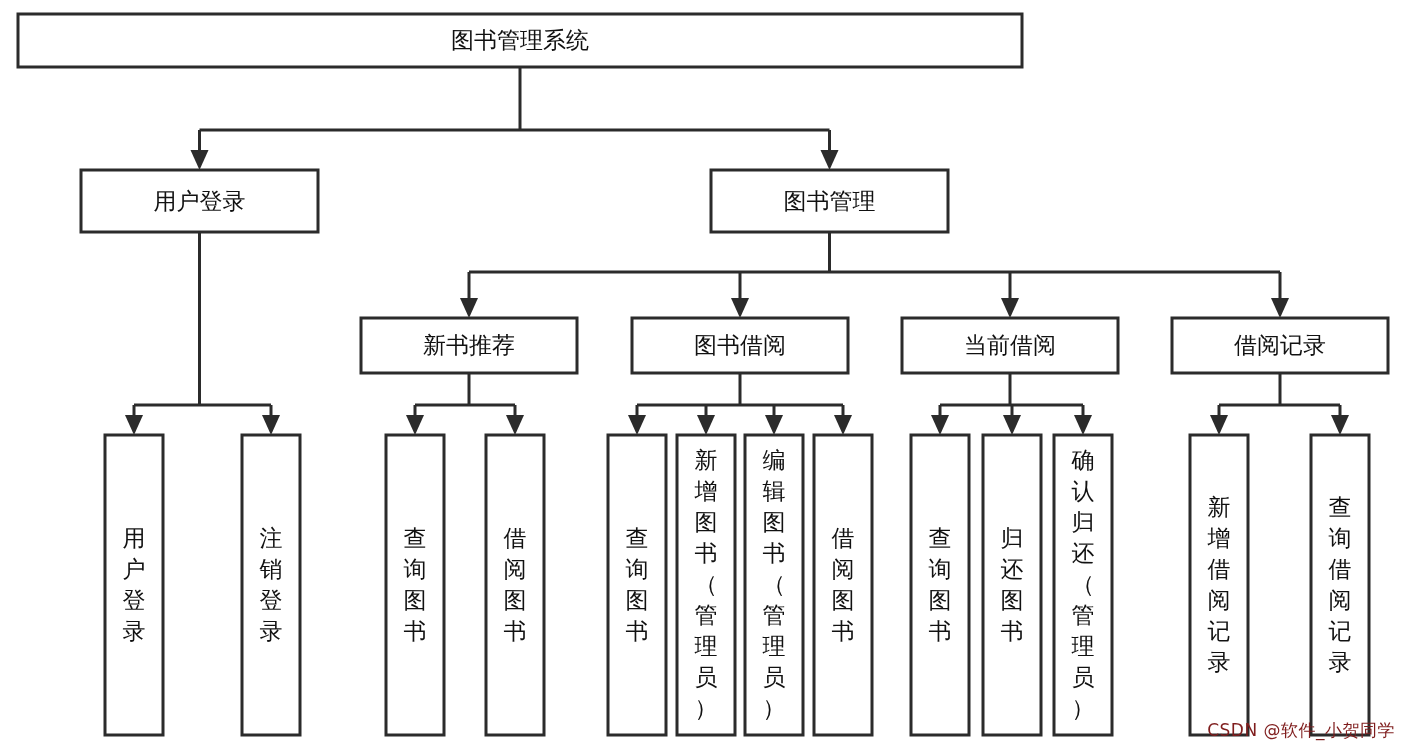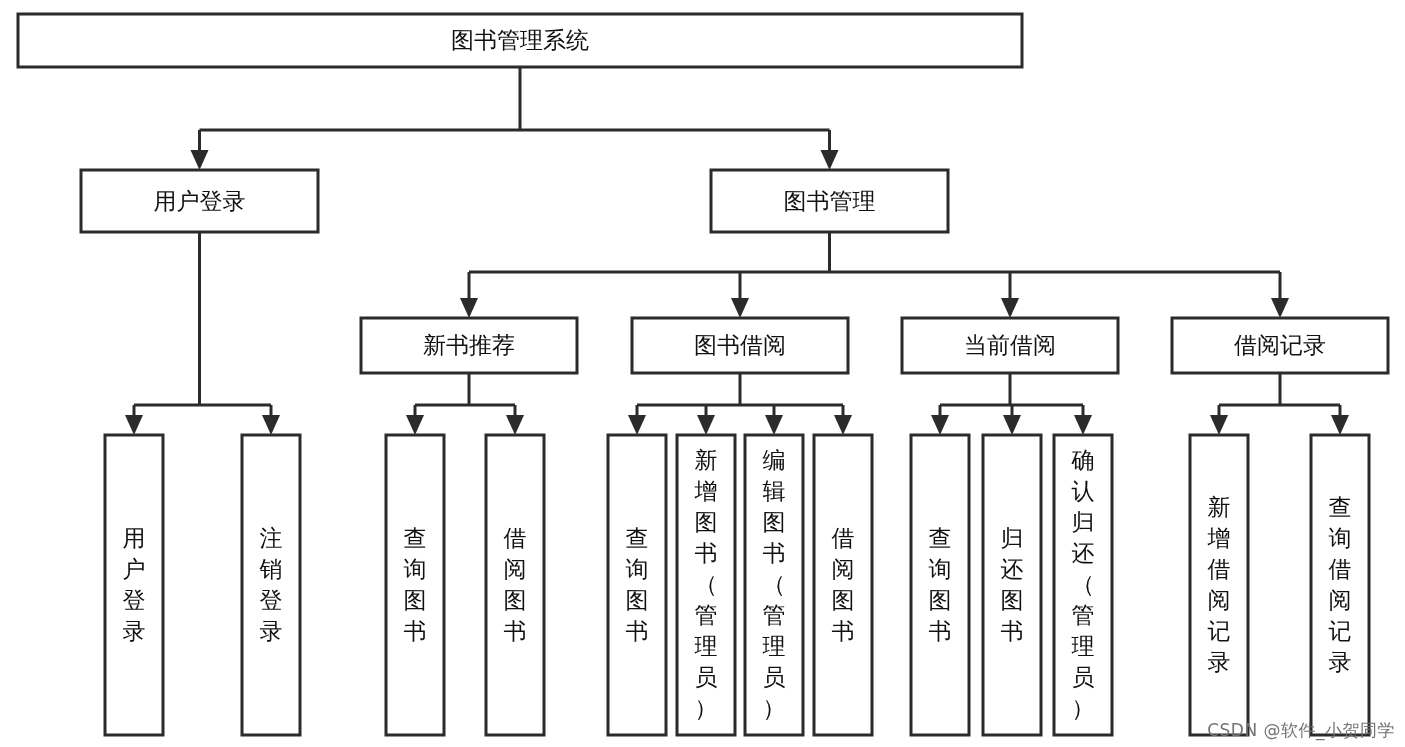--- a/index.html
+++ b/index.html
@@ -54,21 +54,21 @@
     font-family: "DejaVu Sans", "Liberation Sans", sans-serif;
     font-size: 23px;
     text-anchor: middle;
   }
   .watermark {
     position: absolute;
     right: 10px;
     bottom: 5px;
     font-family: "DejaVu Sans", "Liberation Sans", sans-serif;
     font-size: 17px;
-    color: #737373;
+    color: #7f1d1d;
     letter-spacing: 0.5px;
     white-space: nowrap;
     pointer-events: none;
   }
 </style>
 </head>
 <body>
 
 <div id="diagram-root">
   <svg id="flow" viewBox="0 0 1405 747" xmlns="http://www.w3.org/2000/svg">

